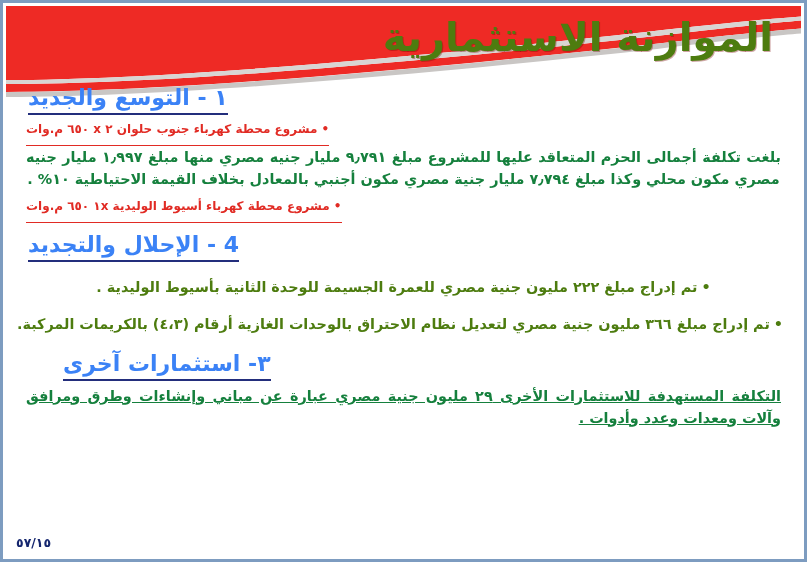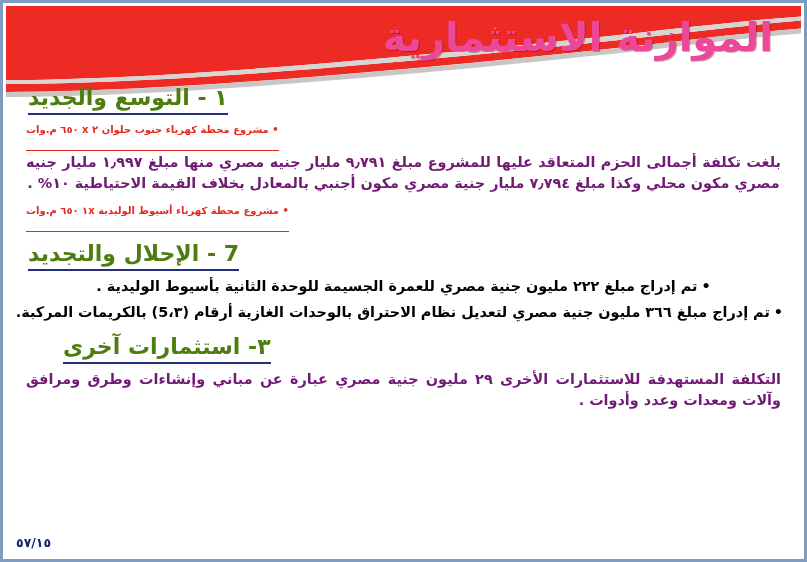--- a/index.html
+++ b/index.html
@@ -43,21 +43,21 @@
     left: 0;
     width: 801px;
     height: 92px;
     display: block;
   }
   .banner-title {
     position: absolute;
     top: 4px;
     right: 28px;
     z-index: 3;
-    color: #ec4899;
+    color: #4d7c0f;
     font-size: 40px;
     font-weight: bold;
     letter-spacing: -0.5px;
     line-height: 1.35;
     white-space: nowrap;
     text-shadow: 1px 1px 0 rgba(120,0,0,0.35);
   }
 
   
   .content {
@@ -71,80 +71,81 @@
   }
 
   .section-heading {
     text-align: left;
     direction: rtl;
     margin: 2px 0 3px 0;
     padding-left: 8px;
   }
   .section-heading .h-text {
     display: inline-block;
-    color: #4d7c0f;
+    color: #3b82f6;
     font-size: 22px;
     font-weight: bold;
     letter-spacing: 0px;
     border-bottom: 2px solid #232e7c;
     padding-bottom: 1px;
     line-height: 1.25;
     white-space: nowrap;
   }
   .section-heading.sec2 { margin-top: 8px; }
   .section-heading.sec3 { margin-top: 9px; margin-left: 35px; }
 
   .sub-bullet {
     text-align: left;
     direction: rtl;
     margin: 3px 0 1px 0;
     padding-left: 6px;
   }
   .sub-bullet .b-text {
     display: inline-block;
     color: #e12b24;
-    font-size: 10px;
+    font-size: 12px;
     font-weight: bold;
     border-bottom: 1.6px solid #e12b24;
-    padding-bottom: 14px;
+    padding-bottom: 8px;
     line-height: 1.3;
     white-space: nowrap;
   }
 
   .para {
     direction: rtl;
     text-align: justify;
     text-align-last: center;
-    color: #701a75;
+    color: #15803d;
     font-size: 14.4px;
     font-weight: bold;
     line-height: 1.52;
     margin: 1px 6px 4px 6px;
   }
 
   .bullet-list {
     direction: rtl;
     margin: 2px 4px 2px 4px;
   }
   .bullet-line {
     direction: rtl;
     text-align: center;
-    color: #000000;
+    color: #4d7c0f;
     font-size: 14.4px;
     font-weight: bold;
     line-height: 1.5;
     white-space: nowrap;
-    margin: 5px 0;
+    margin: 15px 0;
   }
   .bullet-line .dot { margin-left: 4px; }
 
   .para.final {
     text-align: justify;
     text-align-last: right;
     margin-top: 5px;
+    text-decoration: underline;
   }
 
   .page-number {
     position: absolute;
     left: 10px;
     bottom: 6px;
     direction: rtl;
     color: #15266e;
     font-size: 12.5px;
     font-weight: bold;
@@ -178,29 +179,29 @@
       <div class="sub-bullet">
         <span class="b-text">• مشروع محطة كهرباء جنوب حلوان ٢ x ٦٥٠ م.وات</span>
       </div>
       <p class="para">بلغت تكلفة أجمالى الحزم المتعاقد عليها للمشروع مبلغ ٩٫٧٩١ مليار  جنيه مصري منها مبلغ ١٫٩٩٧ مليار جنيه مصري مكون محلي وكذا مبلغ ٧٫٧٩٤ مليار جنية مصري مكون أجنبي بالمعادل بخلاف القيمة الاحتياطية ١٠% .</p>
 
       <div class="sub-bullet">
         <span class="b-text">• مشروع محطة كهرباء أسيوط الوليدية ١x ٦٥٠ م.وات</span>
       </div>
 
       <div class="section-heading sec2">
-        <span class="h-text">7 - الإحلال والتجديد</span>
+        <span class="h-text">4 - الإحلال والتجديد</span>
       </div>
 
       <div class="bullet-list">
         <div class="bullet-line">
           <span class="dot">•</span><span>تم إدراج مبلغ ٢٢٢ مليون جنية مصري للعمرة الجسيمة للوحدة الثانية بأسيوط الوليدية .</span>
         </div>
         <div class="bullet-line">
-          <span class="dot">•</span><span>تم إدراج مبلغ ٣٦٦ مليون جنية مصري لتعديل نظام الاحتراق بالوحدات الغازية أرقام (5،٣) بالكريمات المركبة.</span>
+          <span class="dot">•</span><span>تم إدراج مبلغ ٣٦٦ مليون جنية مصري لتعديل نظام الاحتراق بالوحدات الغازية أرقام (٤،٣) بالكريمات المركبة.</span>
         </div>
       </div>
 
       <div class="section-heading sec3">
         <span class="h-text">٣- استثمارات آخرى</span>
       </div>
       <p class="para final">التكلفة المستهدفة للاستثمارات الأخرى ٢٩ مليون جنية مصري عبارة عن مباني وإنشاءات وطرق ومرافق وآلات ومعدات وعدد وأدوات .</p>
 
     </div>
 

